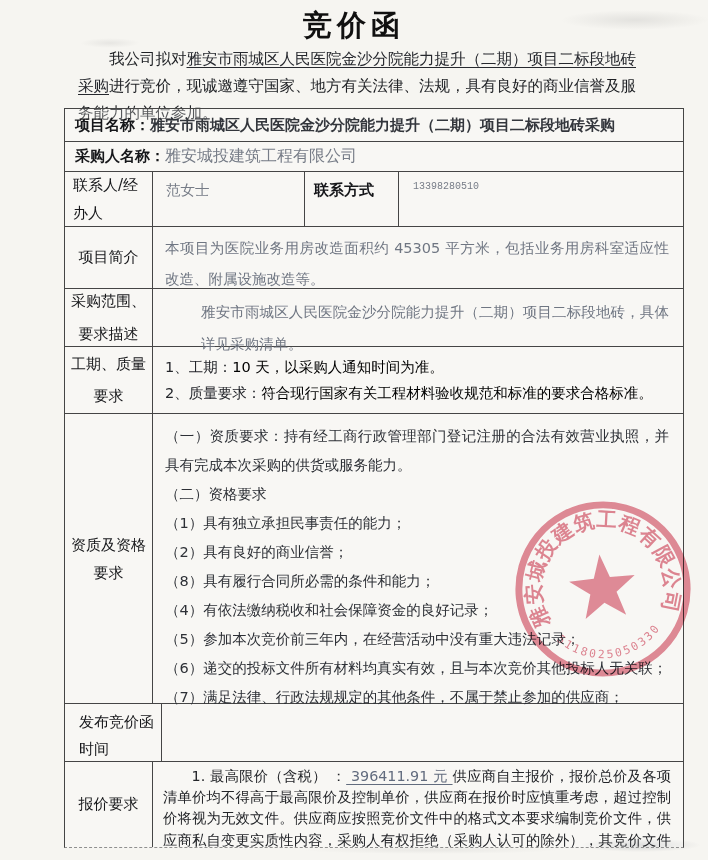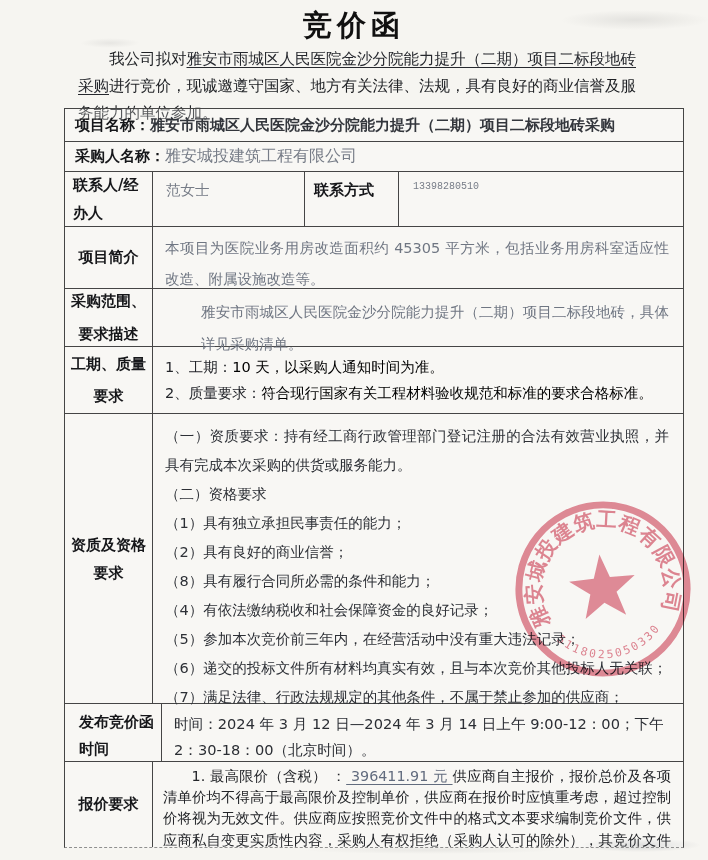--- a/index.html
+++ b/index.html
@@ -34,21 +34,21 @@
   .tbl{
     position:absolute;left:64px;top:108px;width:620px;box-sizing:border-box;
     border:1.5px solid #454545;border-bottom:1.6px dashed #8f8f8f;
     background:rgba(255,255,255,.25);
   }
   .row{display:flex;box-sizing:border-box;border-bottom:1.4px solid #454545;}
   .row:last-child{border-bottom:none;}
   .lc{ 
     flex:0 0 88px;width:88px;box-sizing:border-box;border-right:1.4px solid #454545;
     display:flex;flex-direction:column;justify-content:center;align-items:center;
-    font-weight:bold;font-size:15px;color:#16171a;line-height:27px;text-align:center;
+    font-weight:normal;font-size:15px;color:#16171a;line-height:27px;text-align:center;
   }
   .cc{ 
     flex:1;box-sizing:border-box;min-width:0;
   }
   .cellfull{flex:1;display:flex;align-items:center;padding-left:10px;box-sizing:border-box;}
   .blab{font-weight:bold;font-size:15px;color:#16171a;white-space:nowrap;}
   .val{color:#767c87;}
   .dark{color:#33363c;font-weight:bold;}
 
   .r1{height:33px;}
@@ -178,21 +178,20 @@
         <p>（6）递交的投标文件所有材料均真实有效，且与本次竞价其他投标人无关联；</p>
         <p>（7）满足法律、行政法规规定的其他条件，不属于禁止参加的供应商；</p>
       </div>
     </div>
 
     <div class="row r8">
       <div class="lc">
         <span>发布竞价函</span>
         <span>时间</span>
       </div>
-      <div class="cc">时间：2024 年 3 月 12 日—2024 年 3 月 14 日上午 9:00-12：00；下午 2：30-18：00（北京时间）。</div>
     </div>
 
     <div class="row r9">
       <div class="lc">报价要求</div>
       <div class="cc">
         <p class="p1"><span>1. 最高限价（含税） ：</span><span class="price"> 396411.91 元 </span><span>供应商自主报价，报价总价及各项清单价均不得高于最高限价及控制单价，供应商在报价时应慎重考虑，超过控制价将视为无效文件。供应商应按照竞价文件中的格式文本要求编制竞价文件，供应商私自变更实质性内容，采购人有权拒绝（采购人认可的除外），其竞价文件作无效响应处理。</span></p>
 
       </div>
     </div>
 

